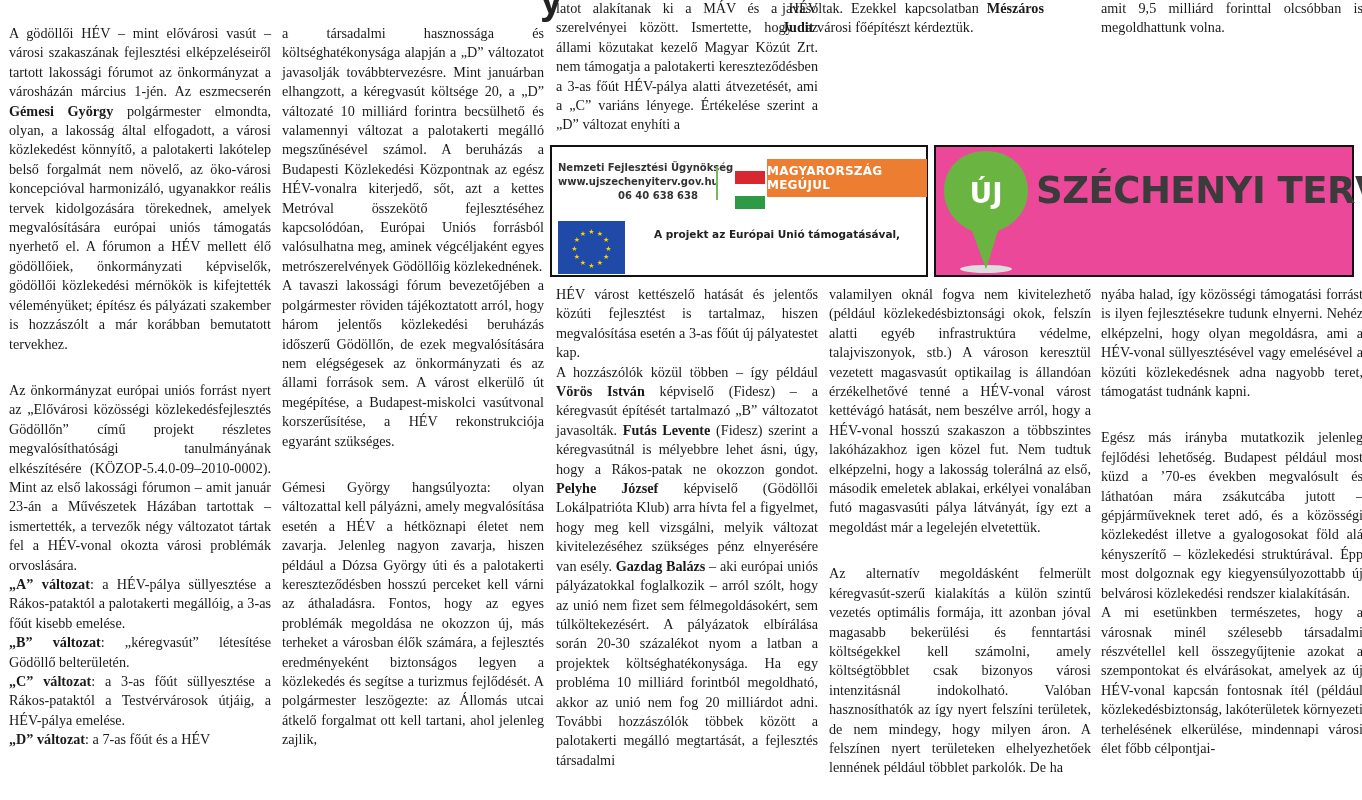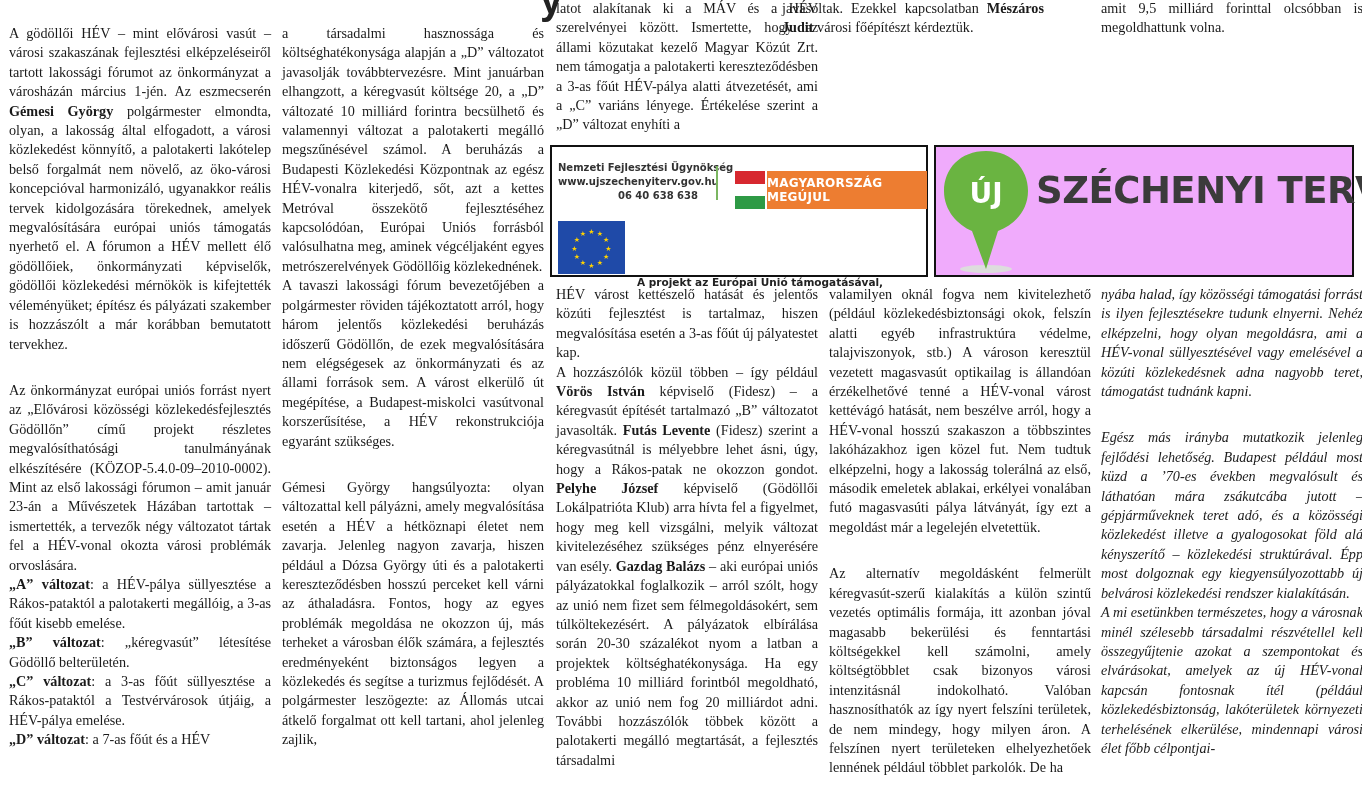--- a/index.html
+++ b/index.html
@@ -10,43 +10,43 @@
   .col p { margin:0; }
   .col p.gap { margin-top:27px; }
   .col b { font-weight:bold; }
   #c1 { left:9px; top:24px; }
   #c2 { left:282px; top:24px; }
   #c3a { left:556px; top:-1px; }
   #c4a { left:782px; top:-1px; }
   #c5a { left:1101px; top:-1px; }
   #c3b { left:556px; top:285px; }
   #c4b { left:829px; top:285px; }
-  #c5b { left:1101px; top:285px;font-style:italic; }
+  #c5b { left:1101px; top:285px; }
   .topglyph { position:absolute; left:540px; top:-22px; font-size:40px; font-weight:bold;
               font-family:"Liberation Sans", sans-serif; color:#222; }
 
   
   .ad1 { position:absolute; left:550px; top:145px; width:378px; height:132px;
          border:2px solid #111; background:#fff; box-sizing:border-box;
          font-family:"DejaVu Sans", sans-serif; }
   .ad1 .agency { position:absolute; left:6px; top:14px; width:140px; text-align:right;
                  font-size:10px; line-height:14px; font-weight:bold; color:#333; }
   .ad1 .agency div { white-space:nowrap; }
   .ad1 .vline { position:absolute; left:164px; top:19px; width:2px; height:34px; background:#7bb661; }
   .ad1 .flag { position:absolute; left:183px; top:24px; width:30px; height:38px; }
   .ad1 .flag span { display:block; height:33.3%; }
-  .ad1 .banner { position:absolute; left:215px; top:24px; width:160px; height:38px; background:#ed7d31;
+  .ad1 .banner { position:absolute; left:215px; top:12px; width:160px; height:38px; background:#ed7d31;
                  color:#fff; font-size:12px; font-weight:bold; display:flex; align-items:center; justify-content:center;
                  letter-spacing:0.2px; }
   .ad1 .eu { position:absolute; left:6px; top:74px; width:67px; height:53px; background:#1f4aa8; }
   .ad1 .eu svg { width:100%; height:100%; }
-  .ad1 .eutext { position:absolute; left:85px; top:80px; font-size:10.5px; line-height:14px; font-weight:bold; color:#222;margin-top:48px; }
+  .ad1 .eutext { position:absolute; left:102px; top:80px; font-size:10.5px; line-height:14px; font-weight:bold; color:#222; }
 
   .ad2 { position:absolute; left:934px; top:145px; width:420px; height:132px;
-         border:2px solid #111; background:#f0abfc; box-sizing:border-box;
+         border:2px solid #111; background:#ec4899; box-sizing:border-box;
          font-family:"DejaVu Sans", sans-serif; }
   .ad2 .pin { position:absolute; left:2px; top:-2px; width:100px; height:132px; }
   .ad2 .title { position:absolute; left:100px; top:22px; font-size:37px; font-weight:bold; color:#3b3b3b;
                 letter-spacing:-0.5px; white-space:nowrap; }
 </style>
 </head>
 <body>
 
 <div class="topglyph">y</div>
 

